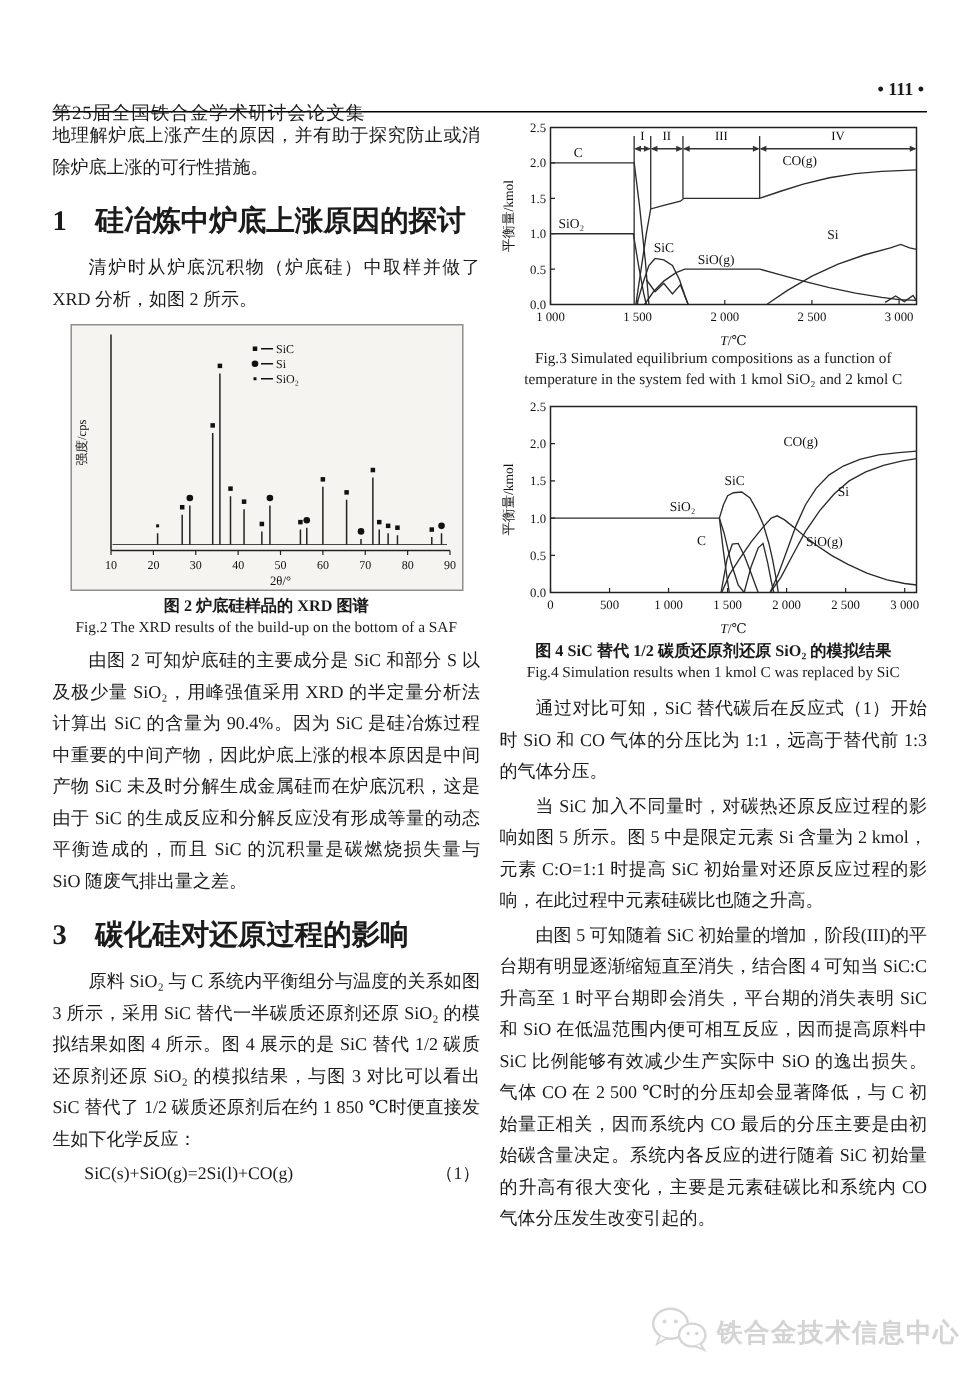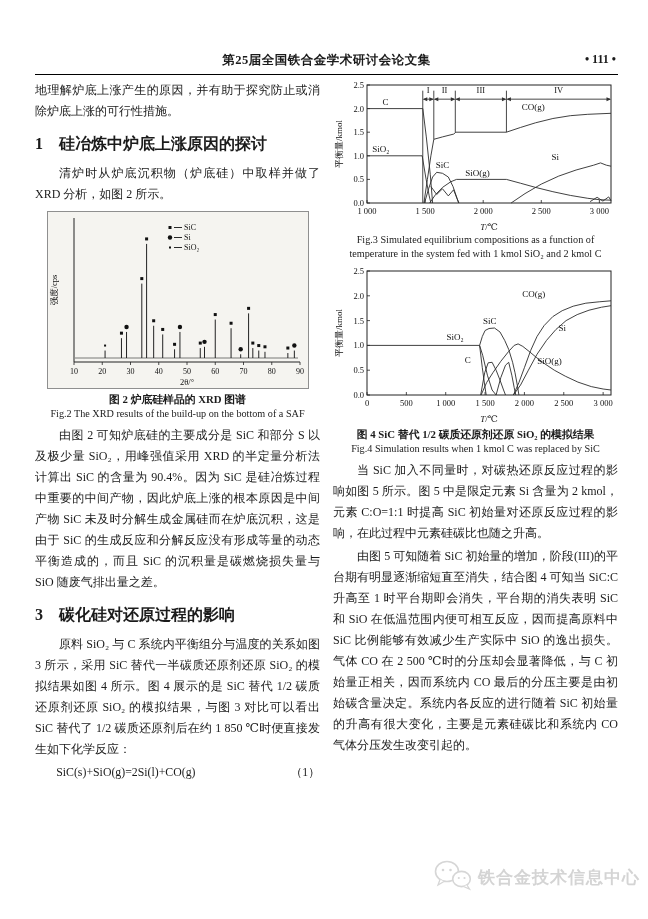--- a/index.html
+++ b/index.html
@@ -1,40 +1,40 @@
 <!DOCTYPE html>
 <html><head>
 <meta charset="utf-8">
 <style>
   html,body{margin:0;padding:0;background:#ffffff;}
   body{width:648px;height:919px;font-family:"Liberation Serif","DejaVu Serif",serif;color:#1b1b1b;}
   .page{position:relative;width:648px;height:919px;background:#fff;overflow:hidden;}
 
   .header{position:absolute;top:52px;left:35px;right:30px;height:22px;border-bottom:1.6px solid #000;}
-  .header-title{position:absolute;left:0;right:0;top:0;text-align:center;font-weight:bold;font-size:12.5px;letter-spacing:0.5px;}
+  .header-title{position:absolute;left:0;right:0;top:15px;text-align:left;font-weight:normal;font-size:12.5px;letter-spacing:0.5px;}
   .page-num{position:absolute;right:2px;top:0;font-weight:bold;font-size:12px;}
 
   .columns{position:absolute;top:80px;left:35px;width:583px;display:flex;gap:13px;}
   .col{width:285px;}
 
   .body-text{margin:0 0 2px 0;font-size:12px;line-height:21px;text-align:justify;}
   .indent{text-indent:2em;}
 
-  .section-heading{margin:12px 0 8px 0;font-size:16px;font-weight:bold;}
+  .section-heading{margin:12px 0 8px 0;font-size:19px;font-weight:bold;}
 
   .fig2-box{width:262px;height:178px;margin:6px auto 3px auto;background:#f5f4f0;border:1px solid #8f8f8f;box-sizing:border-box;}
   .cap-cn{text-align:center;font-weight:bold;font-size:10.8px;line-height:15px;margin-top:2px;}
   .cap-en{text-align:center;font-size:10.2px;line-height:14px;margin-bottom:4px;}
 
   .equation{display:flex;justify-content:space-between;font-size:11.8px;line-height:21px;padding-left:1.8em;}
 
   .chart{width:285px;}
   .chart svg{display:block;}
 
-  .watermark{position:absolute;right:8px;bottom:24px;display:flex;align-items:center;gap:6px;}
+  .watermark{position:absolute;right:8px;bottom:12px;display:flex;align-items:center;gap:6px;}
   .watermark-text{font-size:17px;letter-spacing:1px;color:#d4d4d4;font-weight:bold;font-family:"Liberation Sans","DejaVu Sans",sans-serif;}
 </style>
 </head>
 <body>
 
 <div class="page">
 
   <div class="header">
     <div class="header-title">第25届全国铁合金学术研讨会论文集</div>
     <div class="page-num">• 111 •</div>
@@ -248,20 +248,21 @@
             <text x="134.7483870967742" y="98.256" text-anchor="middle" font-size="9" font-family="&quot;Liberation Serif&quot;,&quot;DejaVu Serif&quot;,serif" fill="#111">C</text>
             <text x="156.78709677419354" y="58.57600000000001" text-anchor="middle" font-size="9" font-family="&quot;Liberation Serif&quot;,&quot;DejaVu Serif&quot;,serif" fill="#111">SiC</text>
             <text x="200.86451612903224" y="32.288" text-anchor="middle" font-size="9" font-family="&quot;Liberation Serif&quot;,&quot;DejaVu Serif&quot;,serif" fill="#111">CO(g)</text>
             <text x="229.20000000000002" y="65.52" text-anchor="middle" font-size="9" font-family="&quot;Liberation Serif&quot;,&quot;DejaVu Serif&quot;,serif" fill="#111">Si</text>
             <text x="216.60645161290324" y="99.248" text-anchor="middle" font-size="9" font-family="&quot;Liberation Serif&quot;,&quot;DejaVu Serif&quot;,serif" fill="#111">SiO(g)</text>
           </svg>
         </div>
       <div class="cap-cn">图 4 SiC 替代 1/2 碳质还原剂还原 SiO₂ 的模拟结果</div>
       <div class="cap-en">Fig.4 Simulation results when 1 kmol C was replaced by SiC</div>
 
+      <p class="body-text indent" style="margin-top:6px;">通过对比可知，SiC 替代碳后在反应式（1）开始时 SiO 和 CO 气体的分压比为 1:1，远高于替代前 1:3 的气体分压。</p>
       <p class="body-text indent">当 SiC 加入不同量时，对碳热还原反应过程的影响如图 5 所示。图 5 中是限定元素 Si 含量为 2 kmol，元素 C:O=1:1 时提高 SiC 初始量对还原反应过程的影响，在此过程中元素硅碳比也随之升高。</p>
       <p class="body-text indent">由图 5 可知随着 SiC 初始量的增加，阶段(III)的平台期有明显逐渐缩短直至消失，结合图 4 可知当 SiC:C 升高至 1 时平台期即会消失，平台期的消失表明 SiC 和 SiO 在低温范围内便可相互反应，因而提高原料中 SiC 比例能够有效减少生产实际中 SiO 的逸出损失。气体 CO 在 2 500 ℃时的分压却会显著降低，与 C 初始量正相关，因而系统内 CO 最后的分压主要是由初始碳含量决定。系统内各反应的进行随着 SiC 初始量的升高有很大变化，主要是元素硅碳比和系统内 CO 气体分压发生改变引起的。</p>
     </div>
 
   </div>
 
   <div class="watermark">
     <span>
       <svg width="38" height="32" viewBox="0 0 38 32">
         <g fill="#ffffff" stroke="#d6d6d6" stroke-width="1.6">

